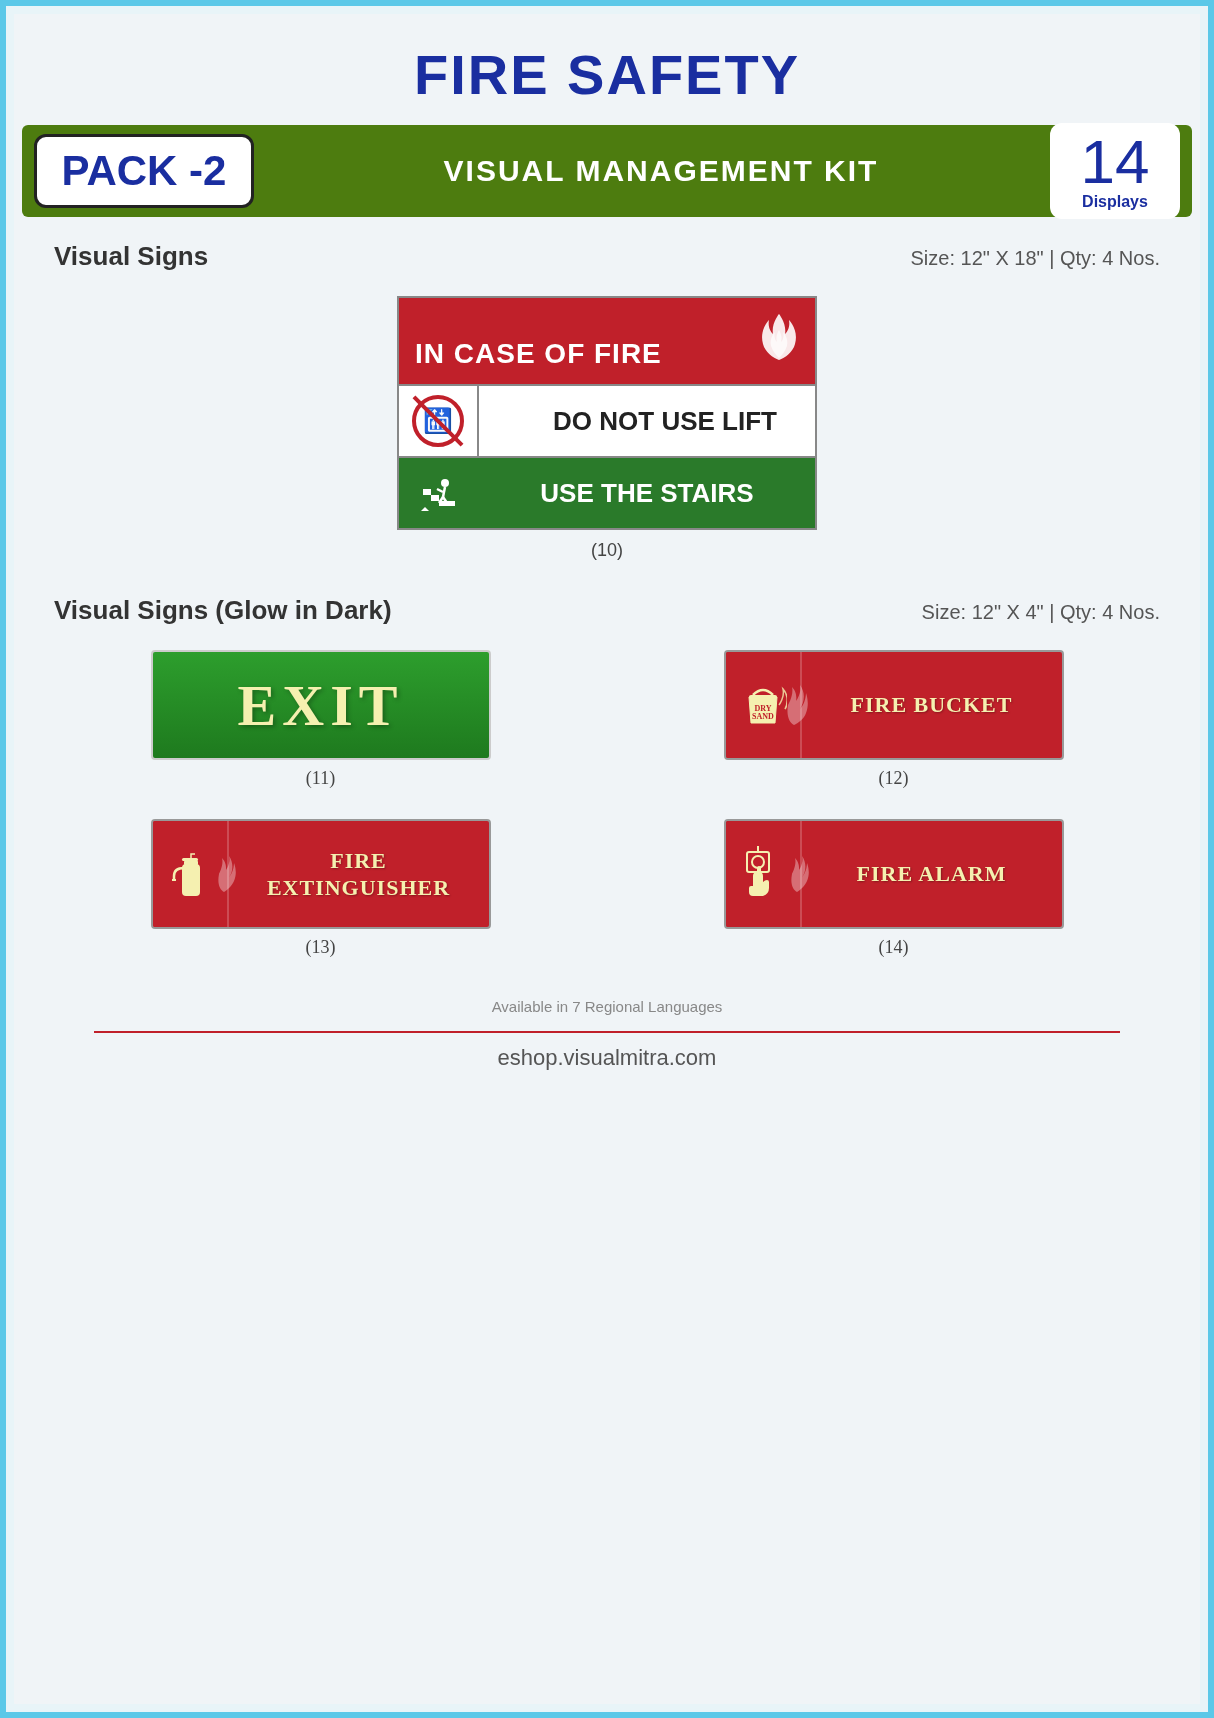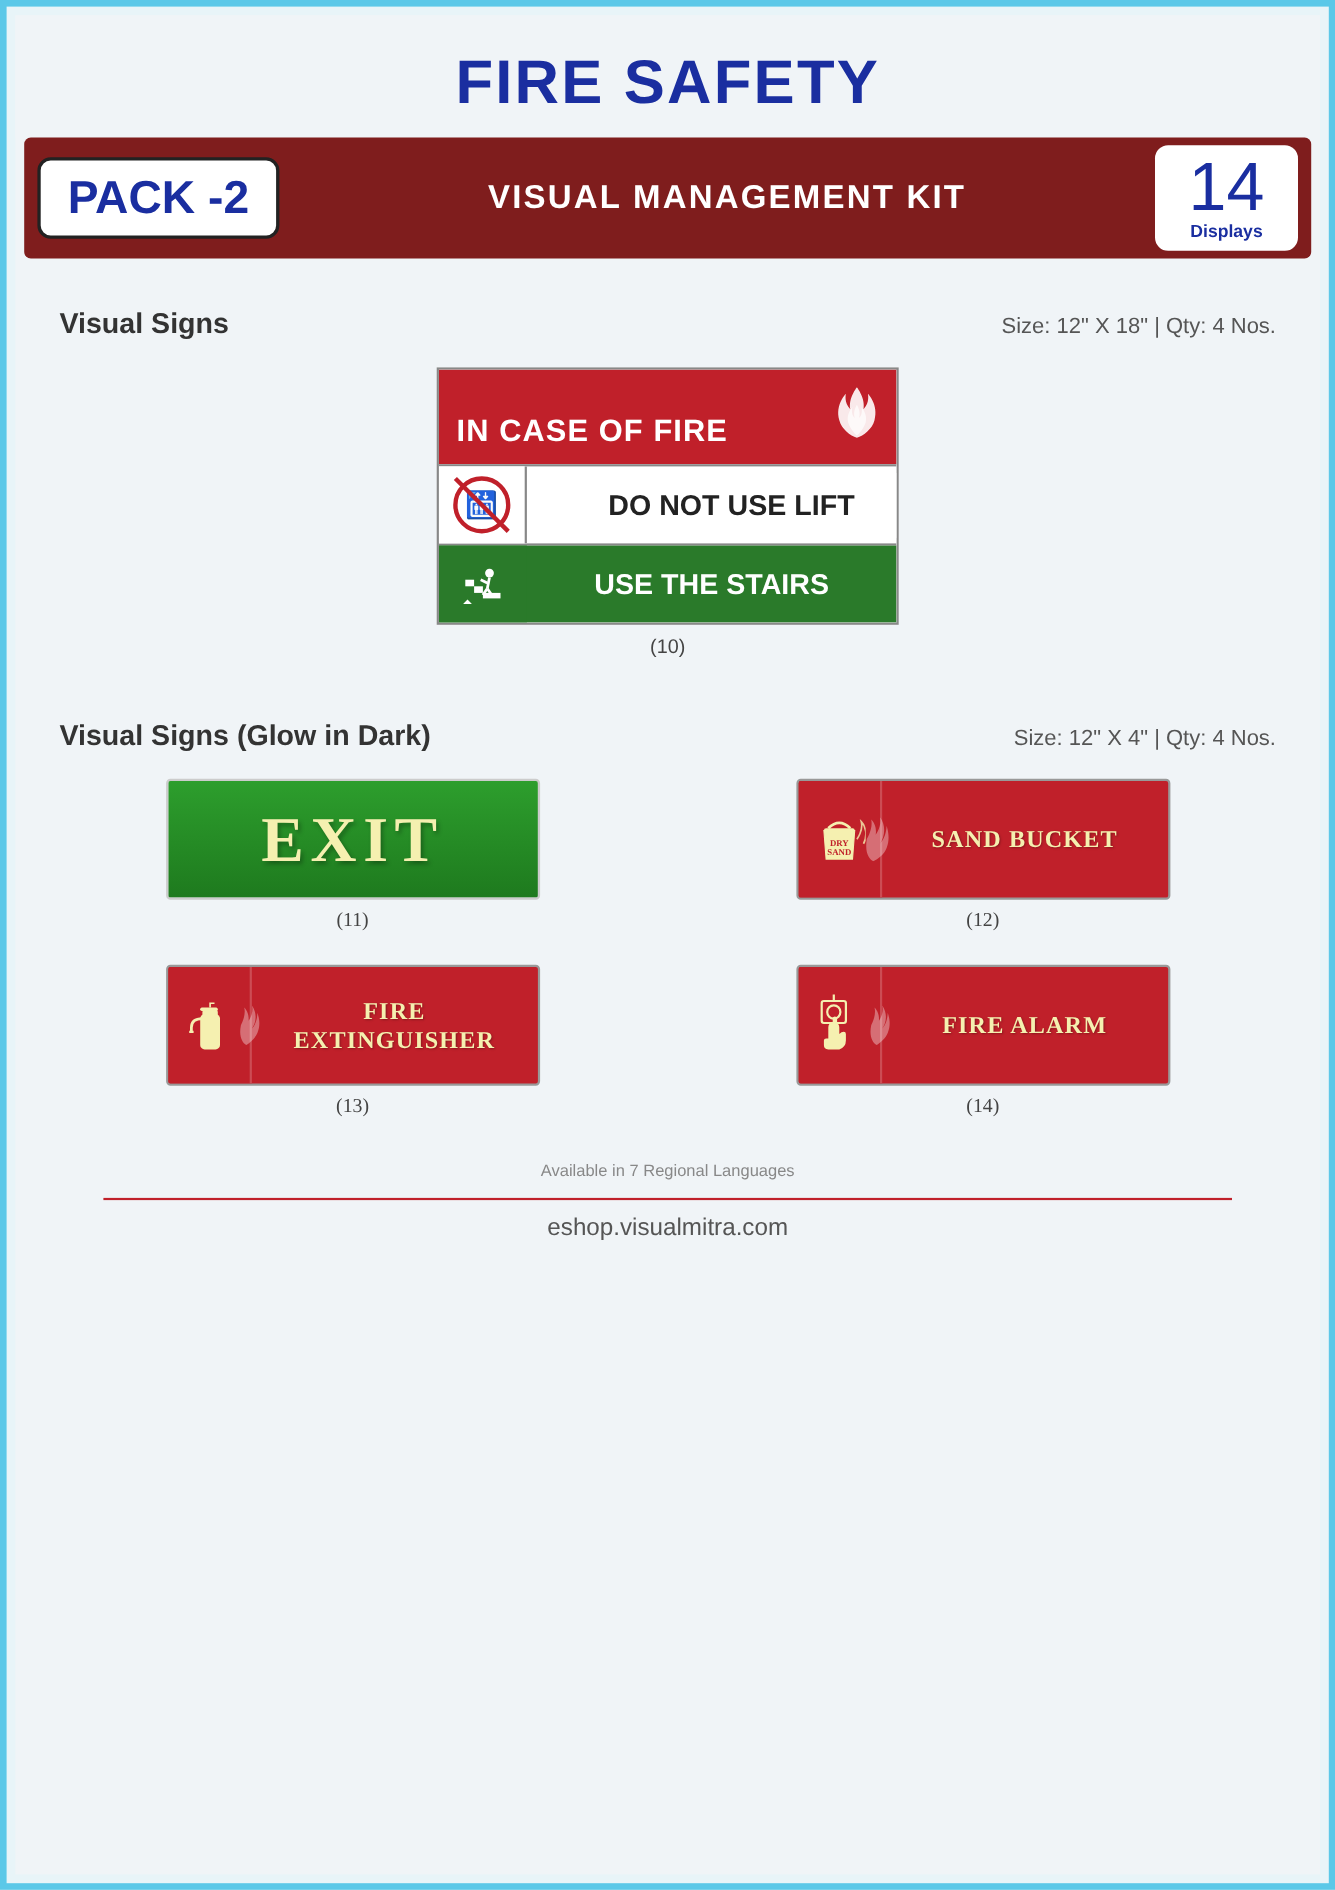--- a/index.html
+++ b/index.html
@@ -26,25 +26,25 @@
     }
     .header-title {
       color: #1a2ea0;
       font-size: 56px;
       font-weight: 900;
       letter-spacing: 2px;
     }
 
     
     .pack-banner {
-      background: #7f1d1d;
+      background: #4d7c0f;
       margin: 0 8px;
       display: flex;
       align-items: center;
-      height: 110px;
+      height: 92px;
       border-radius: 6px;
       padding: 0 12px;
       gap: 12px;
     }
     .pack-label {
       background: white;
       border: 3px solid #222;
       border-radius: 12px;
       padding: 10px 22px;
       font-size: 42px;
@@ -76,21 +76,21 @@
       line-height: 1;
     }
     .displays-text {
       font-size: 16px;
       color: #1a2ea0;
       font-weight: bold;
     }
 
     
     .section {
-      padding: 44px 40px 10px;
+      padding: 24px 40px 10px;
     }
     .section-header {
       display: flex;
       justify-content: space-between;
       align-items: baseline;
       margin-bottom: 24px;
     }
     .section-title {
       font-size: 26px;
       font-weight: 900;
@@ -426,21 +426,21 @@
               <path d="M14 20 Q24 10 34 20" stroke="#f5f0b0" stroke-width="2.5" fill="none"></path>
 
               <path d="M40 30 C40 30 46 22 44 14 C48 18 50 26 46 34 C50 28 50 18 50 18 C50 18 54 28 50 38" stroke="#f5f0b0" stroke-width="1.5" fill="none" opacity="0.8"></path>
             </svg>
 
             <svg class="flame-svg" width="24" height="40" viewBox="0 0 24 40">
               <path d="M2 20 C2 20 8 10 6 2 C12 8 10 16 10 16 C10 16 16 8 14 0 C20 8 18 18 14 24 C20 18 20 8 20 8 C20 8 24 18 20 28 C18 34 12 38 8 40 C4 38 0 32 2 20Z" fill="white" opacity="0.5"></path>
             </svg>
           </div>
           <div class="sign-text-part">
-            <span class="sign-label">SAND BUCKET</span>
+            <span class="sign-label">FIRE BUCKET</span>
           </div>
         </div>
         <div class="sign-num">(12)</div>
       </div>
 
       <div class="sign-cell">
         <div class="red-glow-sign">
           <div class="sign-icon-part">
             <svg class="extinguisher-svg" viewBox="0 0 40 60" fill="none">
 

